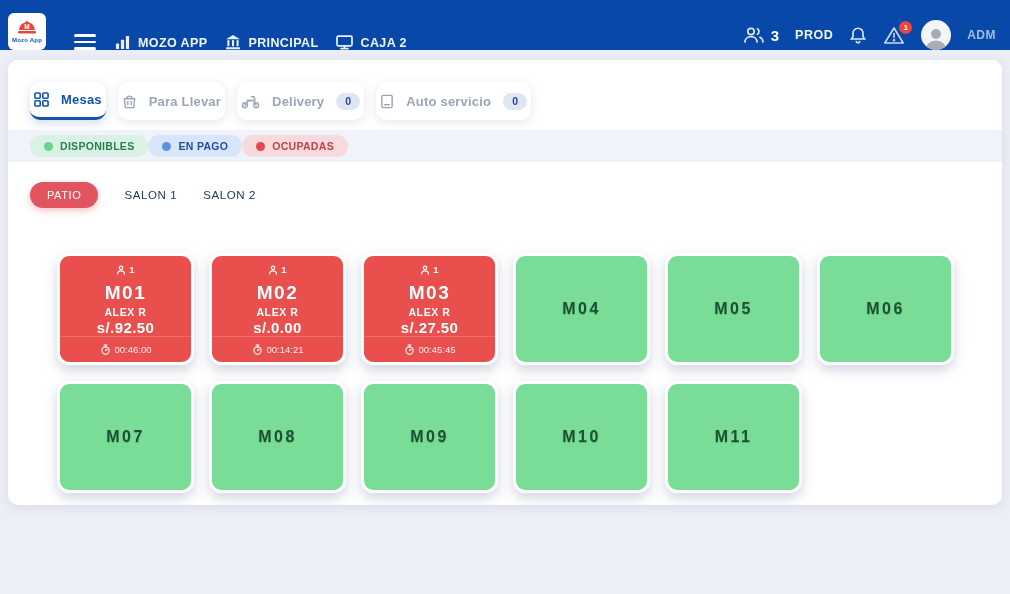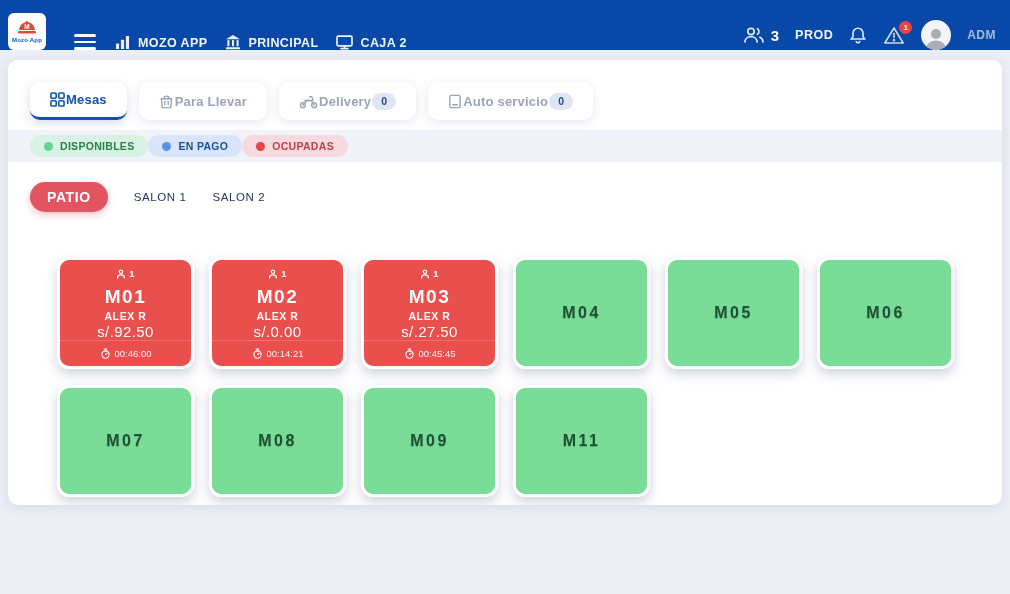--- a/index.html
+++ b/index.html
@@ -48,22 +48,22 @@
   
   .panel {
     margin:10px 8px 0 8px; background:#fff; border-radius:10px;
     height:445px; box-shadow:0 2px 12px rgba(150,160,190,.28);
     overflow:hidden;
   }
 
   
   .tabs-row { display:flex; gap:12px; padding:22px 0 10px 22px; background:#fff; }
   .tab {
-    display:flex; align-items:center; gap:1px; background:#fff;
-    border-radius:10px; padding:0 20px; height:38px; cursor:pointer;
+    display:flex; align-items:center; gap:12px; background:#fff;
+    border-radius:10px; padding:0 4px; height:38px; cursor:pointer;
     font-size:13px; font-weight:bold; color:#9aa5b8; letter-spacing:.2px;
     box-shadow:0 2px 10px rgba(150,160,190,.25);
     text-align:right;
   }
   .tab.active { color:#1254ad; border-bottom:3px solid #1254ad; box-shadow:0 3px 10px rgba(120,140,190,.30); }
   .tab .tab-badge {
     background:#dfe5f2; color:#274a8f; font-size:10.5px; font-weight:bold;
     min-width:24px; height:17px; border-radius:10px; display:flex; align-items:center; justify-content:center;
   }
 
@@ -78,42 +78,42 @@
   }
   .legend-pill .dot { width:9px; height:9px; border-radius:50%; }
   .legend-green { background:#daf2e4; color:#27824d; } .legend-green .dot{ background:#66d392; }
   .legend-blue  { background:#d9e6f9; color:#1d4fa1; } .legend-blue .dot{ background:#5b93e3; }
   .legend-red   { background:#f7dade; color:#bf4048; } .legend-red .dot{ background:#e2484e; }
 
   
   .area-row { display:flex; align-items:center; gap:26px; padding:20px 0 0 22px; }
   .area-pill {
     background:#e25560; color:#fff; border-radius:15px; padding:7px 17px;
-    font-size:14px; font-weight:bold; letter-spacing:.6px; cursor:pointer;
+    font-size:11px; font-weight:normal; letter-spacing:.6px; cursor:pointer;
     box-shadow:0 3px 7px rgba(226,85,96,.35);
   }
   .area-link { font-size:11.5px; font-weight:normal; letter-spacing:.6px; color:#23365c; cursor:pointer; }
 
   
   .tables-grid {
     margin:45px 0 0 49px;
     display:grid; grid-template-columns:repeat(6,137px);
     gap:16px 15px;
   }
   .table-card {
     height:112px; border-radius:12px; border:3px solid #fff;
     box-shadow:0 5px 12px rgba(165,172,192,.5);
     cursor:pointer; display:flex; flex-direction:column; align-items:center;
   }
   .table-card.occupied { background:#e84f4d; color:#fff; padding-top:8px; }
   .table-card.available { background:#79dd97; justify-content:center; }
   .occ-guests { display:flex; align-items:center; gap:3px; font-size:9.5px; font-weight:bold; opacity:.95; }
   .occ-id { font-size:19px; font-weight:bold; letter-spacing:1.5px; line-height:1.2; margin-top:7px;}
   .occ-waiter { font-size:10.5px; font-weight:bold; letter-spacing:.6px; margin-top:1px; }
-  .occ-amount { font-size:15px; font-weight:normal; letter-spacing:.4px; margin-top:1px; }
+  .occ-amount { font-size:15px; font-weight:bold; letter-spacing:.4px; margin-top:1px; }
   .occ-time {
     margin-top:auto; margin-bottom:19px; display:flex; align-items:center; gap:4px;
     font-size:9.5px; color:rgba(255,255,255,.92); border-top:1px solid rgba(255,255,255,.18);
     width:100%; justify-content:center; padding-top:7px;
   }
   .avail-id { font-size:16px; font-weight:bold; letter-spacing:2.5px; color:#1c5134; text-shadow:0 1px 1px rgba(0,60,20,.25); }
 </style>
 </head>
 <body>
 
@@ -347,17 +347,20 @@
     <div class="table-card available">
       <span class="avail-id">M07</span>
     </div>
     <div class="table-card available">
       <span class="avail-id">M08</span>
     </div>
     <div class="table-card available">
       <span class="avail-id">M09</span>
     </div>
     <div class="table-card available">
+      <span class="avail-id">M10</span>
+    </div>
+    <div class="table-card available">
       <span class="avail-id">M11</span>
     </div>
 
   </div>
 </div>
 
 </body></html>

